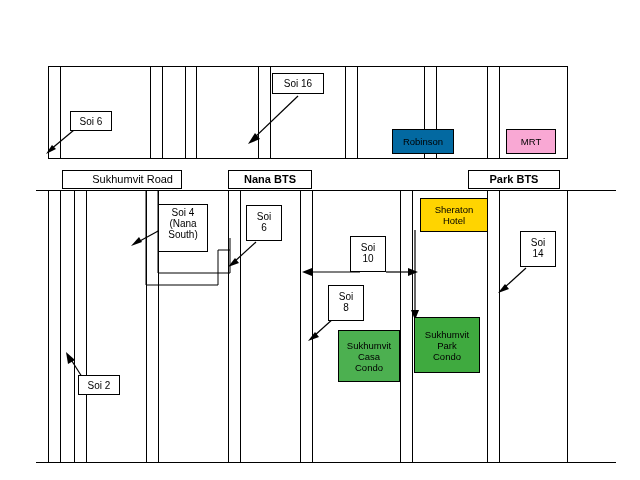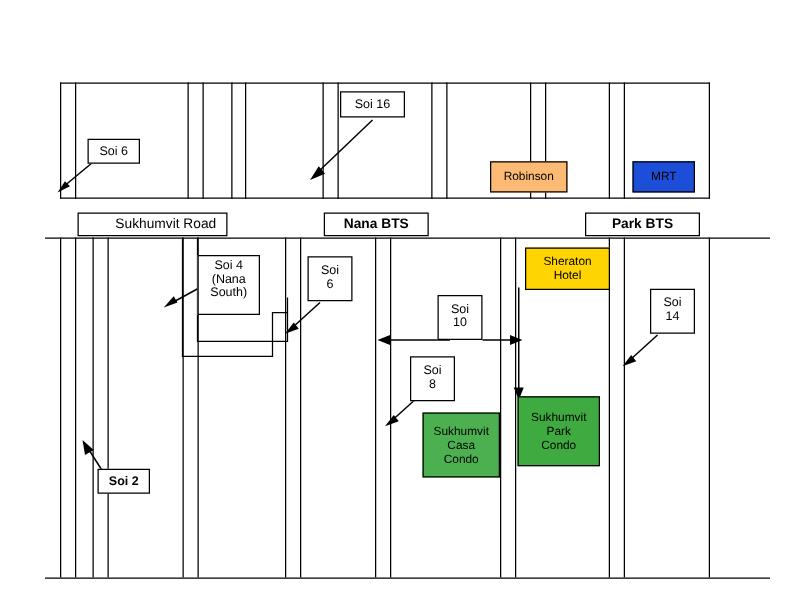--- a/index.html
+++ b/index.html
@@ -147,40 +147,40 @@
   </div>
 
   <div class="arrow" style="left:404px;top:230px;">
     <svg width="22" height="92" viewBox="0 0 22 92">
       <line x1="11" y1="0" x2="11" y2="84" stroke="#000000" stroke-width="1.2"></line>
       <polygon points="11,90 7,80 15,80" fill="#000000"></polygon>
     </svg>
   </div>
 
   <div class="label big" style="left:62px;top:170px;width:120px;height:19px;text-align:right;">Sukhumvit Road</div>
-  <div class="label big" style="left:228px;top:170px;width:84px;height:19px;font-weight:bold;margin-left:31px;">Nana BTS</div>
+  <div class="label big" style="left:228px;top:170px;width:84px;height:19px;font-weight:bold;">Nana BTS</div>
   <div class="label big" style="left:468px;top:170px;width:92px;height:19px;font-weight:bold;">Park BTS</div>
 
   <div class="label" style="left:70px;top:111px;width:42px;height:20px;line-height:15px;">Soi 6</div>
   <div class="label" style="left:272px;top:73px;width:52px;height:21px;line-height:16px;">Soi 16</div>
   <div class="label" style="left:158px;top:204px;width:50px;height:48px;">Soi 4
 (Nana
 South)</div>
   <div class="label" style="left:246px;top:205px;width:36px;height:36px;padding-top:5px;">Soi
 6</div>
   <div class="label" style="left:350px;top:236px;width:36px;height:36px;padding-top:5px;">Soi
 10</div>
   <div class="label" style="left:328px;top:285px;width:36px;height:36px;padding-top:5px;">Soi
 8</div>
   <div class="label" style="left:520px;top:231px;width:36px;height:36px;padding-top:5px;">Soi
 14</div>
-  <div class="label" style="left:78px;top:375px;width:42px;height:20px;line-height:15px;font-weight:bold;">Soi 2</div>
+  <div class="label" style="left:78px;top:375px;width:42px;height:20px;line-height:15px;">Soi 2</div>
 
-  <div class="block" style="left:392px;top:129px;width:62px;height:25px;background:#fdba74;">Robinson</div>
-  <div class="block" style="left:506px;top:129px;width:50px;height:25px;background:#1d4ed8;">MRT</div>
+  <div class="block" style="left:392px;top:129px;width:62px;height:25px;background:#0369a1;">Robinson</div>
+  <div class="block" style="left:506px;top:129px;width:50px;height:25px;background:#f9a8d4;">MRT</div>
   <div class="block" style="left:420px;top:198px;width:68px;height:34px;background:#ffd400;">Sheraton
 Hotel</div>
   <div class="block" style="left:338px;top:330px;width:62px;height:52px;background:#4cb050;">Sukhumvit
 Casa
 Condo</div>
   <div class="block" style="left:414px;top:317px;width:66px;height:56px;background:#3faa3f;">Sukhumvit
 Park
 Condo</div>
 
 </div>

